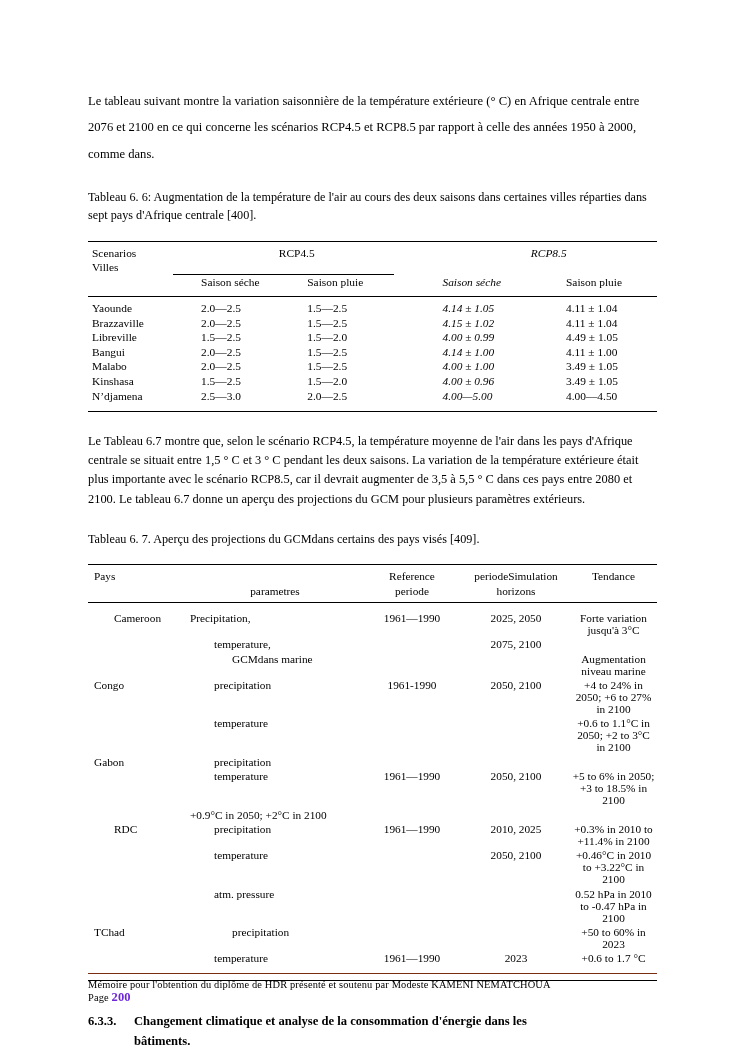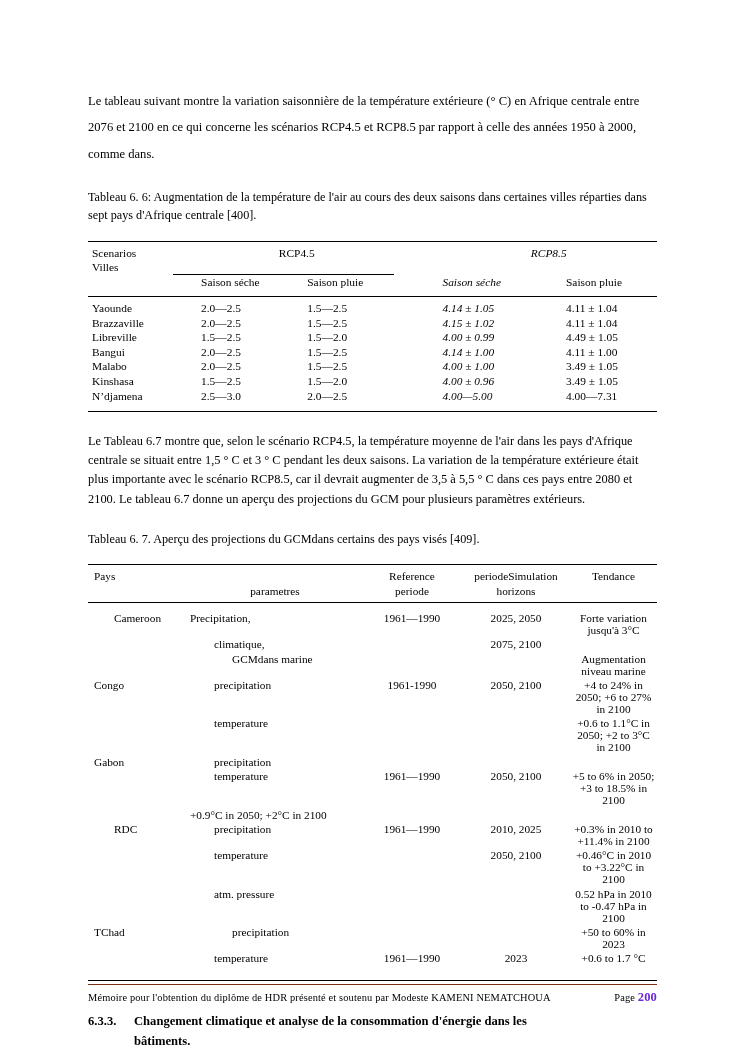--- a/index.html
+++ b/index.html
@@ -150,20 +150,21 @@
   .footer .rule {
     border-top: 1.6px solid #7b2d12;
     margin-bottom: 5px;
   }
   .footer .ftext {
     font-size: 10.4px;
     letter-spacing: 0.15px;
     display: flex;
     justify-content: space-between;
     align-items: baseline;
+    flex-direction: column;
   }
   .footer .pagenum {
     font-size: 12.5px;
     font-weight: bold;
     color: #6d28d9;
   }
   .footer .pglabel {
     font-size: 10.4px;
   }
   .footer .right {
@@ -253,21 +254,21 @@
       <td class="num c-r45a">1.5—2.5</td>
       <td class="num c-r45b">1.5—2.0</td>
       <td class="num c-r85a">4.00 ± 0.96</td>
       <td class="num c-r85b">3.49 ± 1.05</td>
     </tr>
     <tr class="data">
       <td class="city">N’djamena</td>
       <td class="num c-r45a">2.5—3.0</td>
       <td class="num c-r45b">2.0—2.5</td>
       <td class="num c-r85a">4.00—5.00</td>
-      <td class="num c-r85b">4.00—7.31</td>
+      <td class="num c-r85b">4.00—4.50</td>
     </tr>
     <tr class="spacer-row">
       <td></td>
           <td></td>
           <td></td>
           <td></td>
           <td></td>
     </tr>
     <tr class="t66-lastline spacer-row">
       <td></td>
@@ -309,21 +310,21 @@
 
     <tr>
       <td class="col-pays ind1">Cameroon</td>
       <td class="col-param">Precipitation,</td>
       <td class="col-ref ctr nowrap">1961—1990</td>
       <td class="col-per ctr nowrap">2025, 2050</td>
       <td class="col-tend ctr">Forte variation jusqu'à 3°C</td>
     </tr>
     <tr>
       <td class="col-pays"></td>
-      <td class="col-param ind1">climatique,</td>
+      <td class="col-param ind1">temperature,</td>
       <td class="col-ref ctr"></td>
       <td class="col-per ctr nowrap">2075, 2100</td>
       <td class="col-tend ctr"></td>
     </tr>
     <tr>
       <td class="col-pays"></td>
       <td class="col-param ind2">GCMdans marine</td>
       <td class="col-ref ctr"></td>
       <td class="col-per ctr"></td>
       <td class="col-tend ctr">Augmentation niveau marine</td>

